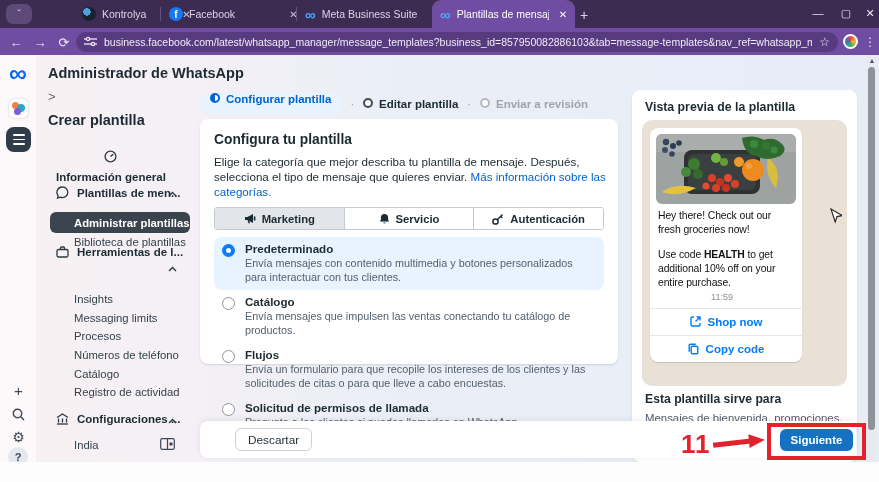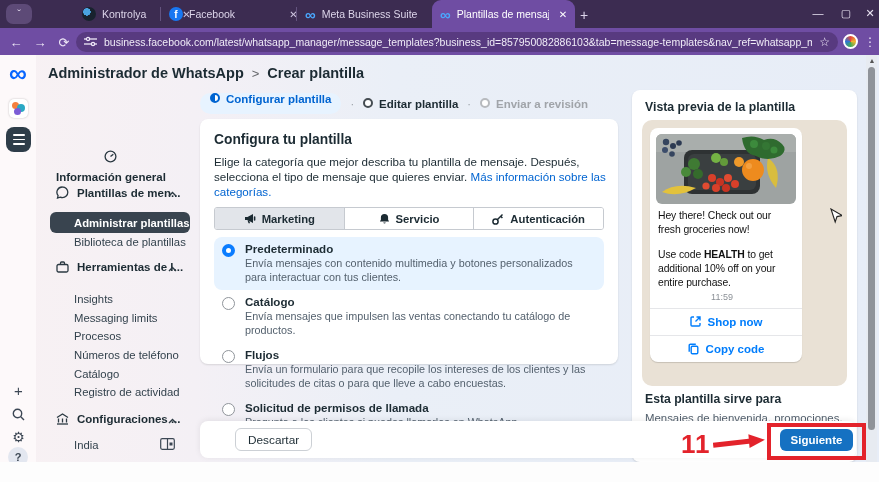--- a/index.html
+++ b/index.html
@@ -50,21 +50,21 @@
 
   
   .nav-parent { left:56px; display:flex; align-items:center; gap:8px; font-size:11.5px; font-weight:700; color:#1c2b33; }
   .nav-child { left:74px; font-size:11.3px; color:#33424d; }
   .nav-selected { left:50px; top:157px; width:140px; height:21px; background:#39444f; border-radius:6px;
     color:#fff; font-size:11.3px; font-weight:700; display:flex; align-items:center; padding-left:24px; }
   .chev { position:absolute; left:168px; }
   .kbd-icon { left:160px; top:383px; }
 
   
-  .breadcrumb { left:48px; top:10px; display:flex; gap:8px; align-items:baseline; font-size:14.5px; font-weight:700; color:#1c2b33; }
+  .breadcrumb { left:48px; top:10px; display:flex; gap:8px; align-items:baseline; font-size:14.5px; font-weight:700; color:#1c2b33;flex-direction:column; }
   .crumb-sep { color:#65676b; font-weight:400; font-size:13px; }
   .stepper { left:200px; top:38px; height:21px; display:flex; align-items:center; gap:9px; }
   .step { display:flex; gap:6px; font-size:11.5px; font-weight:700; }
   .step-pill { background:#e7f3ff; border-radius:12px; padding:0 10px; height:21px; color:#0064d1; }
   .step-circle { width:10px; height:10px; border-radius:50%; flex:0 0 auto; }
   .sc-active { border:2px solid #0064d1; background:linear-gradient(90deg,#0064d1 0 50%, #fff 50%); }
   .sc-next { border:2px solid #454c52; background:#fff; }
   .sc-off { border:2px solid #b7babe; background:#fff; }
   .step-next { color:#1c2b33; }
   .step-off { color:#a0a4a9; }
@@ -231,21 +231,21 @@
     </div>
     <svg class="chev" style="top:136px;" width="9" height="6" viewBox="0 0 9 6">
         <path d="M1 5l3.5-3.5L8 5" fill="none" stroke="#2b3942" stroke-width="1.4"></path>
       </svg>
 
     <div class="abs nav-selected">
       <span>Administrar plantillas</span>
     </div>
     <div class="abs nav-child" style="top:181px;">Biblioteca de plantillas</div>
 
-    <div class="abs nav-parent" style="top:206px;">
+    <div class="abs nav-parent" style="top:191px;">
       <svg width="13" height="12" viewBox="0 0 13 12">
           <rect x="1" y="3.5" width="11" height="7.5" rx="1.5" fill="none" stroke="#2b3942" stroke-width="1.3"></rect>
           <path d="M4.5 3.5V2a1 1 0 0 1 1-1h2a1 1 0 0 1 1 1v1.5" fill="none" stroke="#2b3942" stroke-width="1.3"></path>
         </svg>
       <span>Herramientas de l...</span>
     </div>
     <svg class="chev" style="top:211px;" width="9" height="6" viewBox="0 0 9 6">
         <path d="M1 5l3.5-3.5L8 5" fill="none" stroke="#2b3942" stroke-width="1.4"></path>
       </svg>
 

